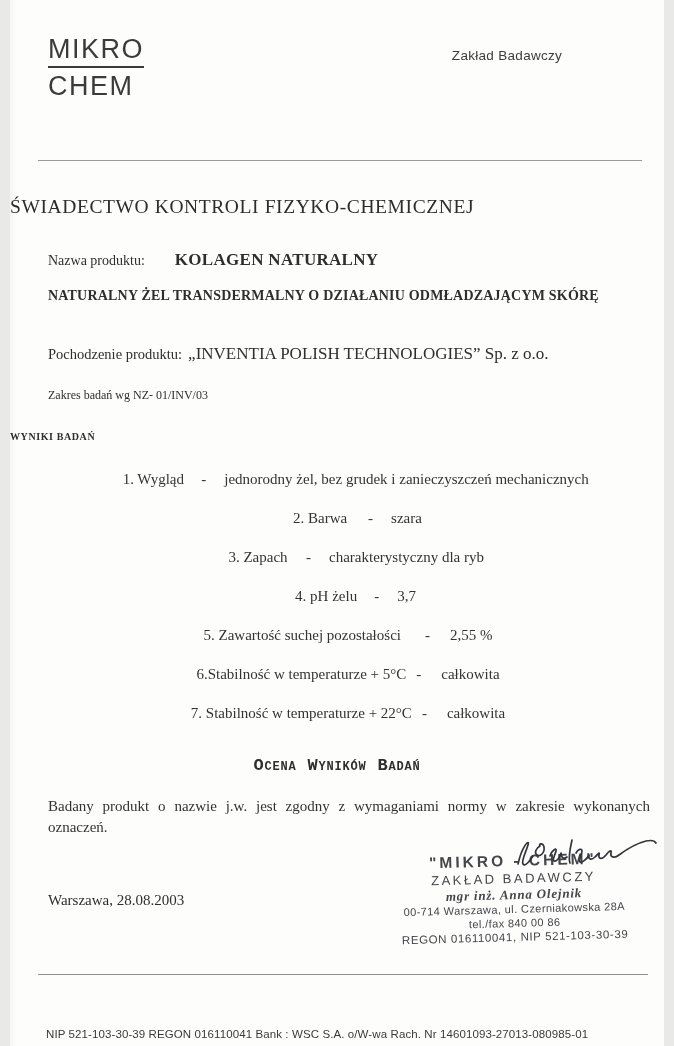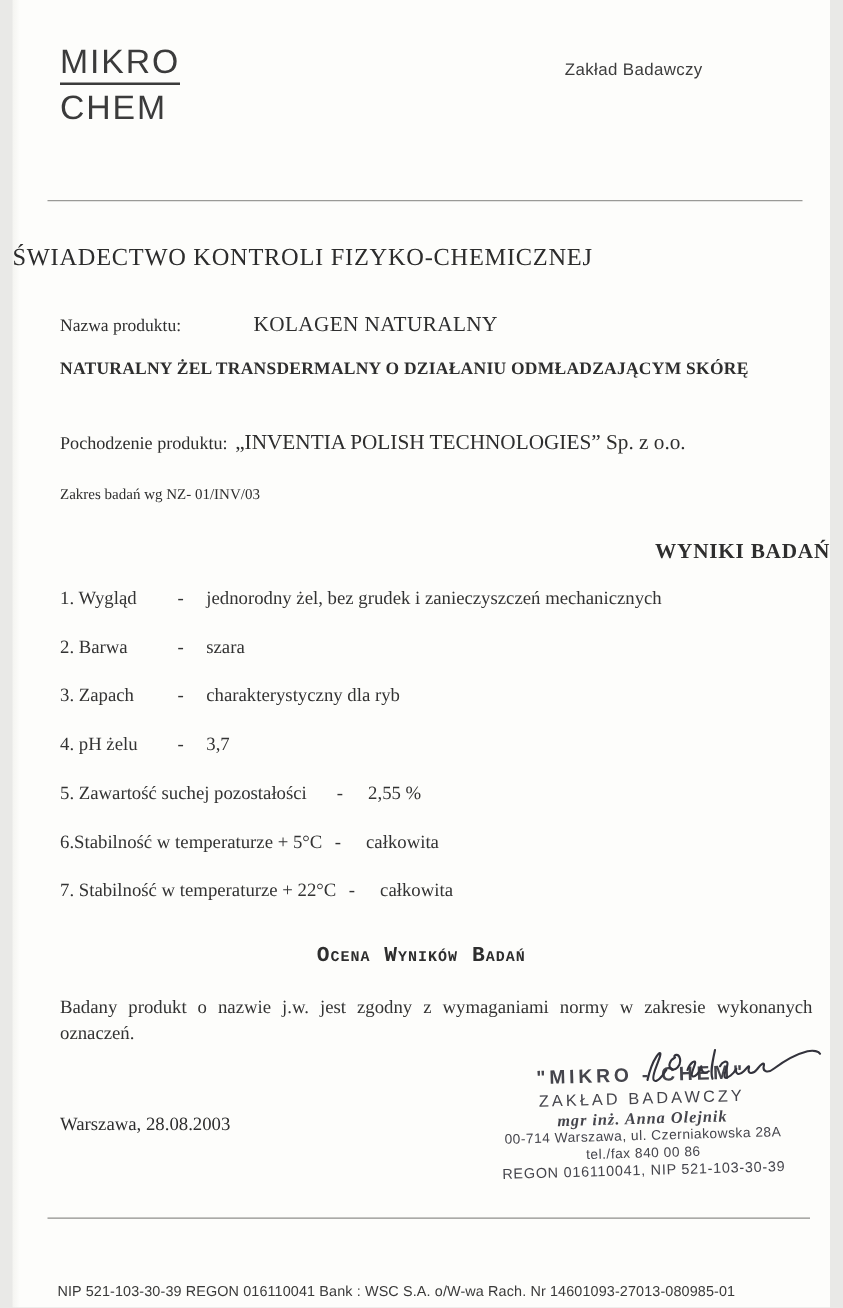--- a/index.html
+++ b/index.html
@@ -21,30 +21,30 @@
   .logo .l2 { display:block; margin-top:3px; }
   .head-right { position:absolute; right:26px; top:48px; width:262px; text-align:center;
     font-family:"Liberation Sans", sans-serif; color:#3c3c3c; }
   .division { font-size:13.5px; letter-spacing:0.3px; }
   .addr { margin-top:28px; font-size:11.5px; line-height:14.5px; color:#444; }
   .rule-top { position:absolute; left:28px; right:22px; top:160px; height:1px; background:#9a9a97; }
   
   .title { position:absolute; left:0; right:0; top:196px; text-align:left;
     font-size:19.5px; letter-spacing:0.6px; color:#2c2c2c; }
   .row-name { position:absolute; left:38px; top:250px; font-size:14px; }
-  .row-name .val { font-size:17px; font-weight:normal; margin-left:58px; letter-spacing:0.3px; }
+  .row-name .val { font-size:17px; font-weight:bold; margin-left:30px; letter-spacing:0.3px; }
   .subtitle { position:absolute; left:38px; top:288px; font-size:14px; font-weight:bold; letter-spacing:0.2px; }
   .row-origin { position:absolute; left:38px; top:344px; font-size:14.5px; }
   .row-origin .val { font-size:17px; margin-left:6px; }
   .row-scope { position:absolute; left:38px; top:388px; font-size:12px; }
   
-  .h-wyniki { position:absolute; left:0; right:0; top:431px; text-align:right;
-    font-size:17px; font-weight:bold; letter-spacing:0.6px; }
+  .h-wyniki { position:absolute; left:0; right:0; top:431px; text-align:left;
+    font-size:10px; font-weight:bold; letter-spacing:0.6px; }
   .results { position:absolute; left:38px; top:468px; width:600px; font-size:15px; }
-  .res-row { margin-bottom:17px; line-height:22px; color:#333; }
+  .res-row { margin-bottom:17px; line-height:22px; color:#333;text-align:center; }
   .res-label { display:inline-block; }
   .res-row.short .res-label { min-width:92px; }
   .res-dash { display:inline-block; margin:0 18px 0 2px; }
   .res-row.wide .res-dash { margin:0 20px 0 24px; }
   .res-row.mid  .res-dash { margin:0 20px 0 10px; }
   
   .h-ocena { position:absolute; left:0; right:0; top:756px; text-align:center;
     font-size:17px; font-weight:bold; font-variant:small-caps; letter-spacing:0.8px;font-family:Liberation Mono, monospace; }
   .para { position:absolute; left:38px; top:796px; width:602px;
     font-size:15px; line-height:21px; text-align:justify; color:#333; }

